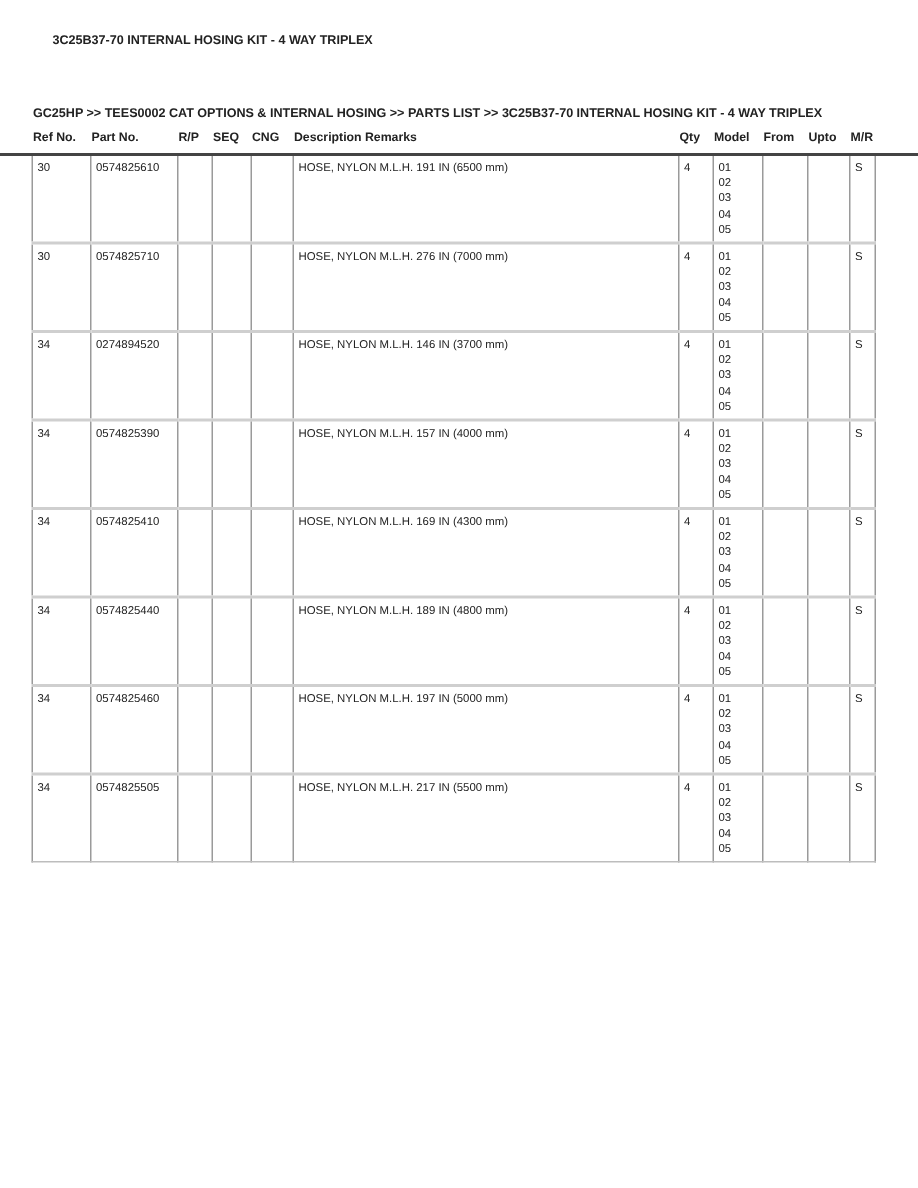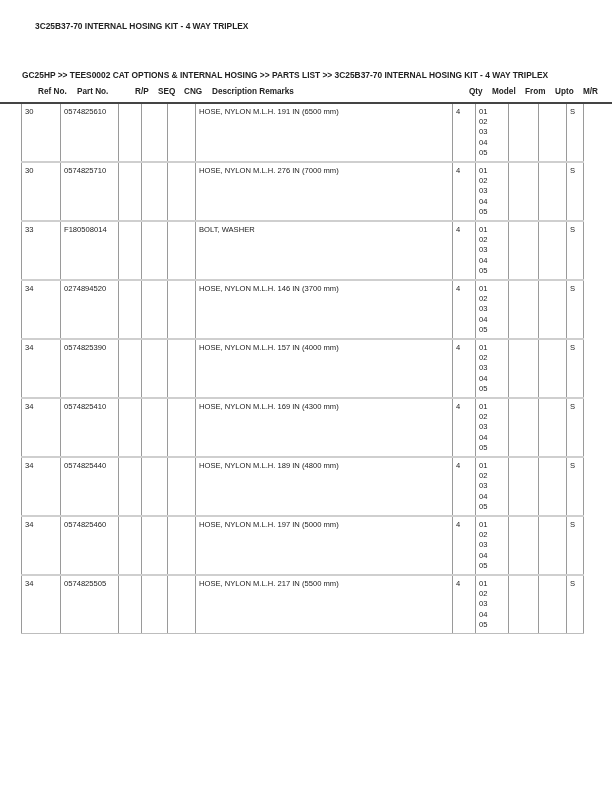--- a/index.html
+++ b/index.html
@@ -1,20 +1,20 @@
 <!DOCTYPE html>
 <html><head>
 <meta charset="utf-8">
 <style>
   html, body { margin: 0; padding: 0; background: #ffffff; }
   body { width: 612px; height: 792px; position: relative; overflow: hidden;
          font-family: "Liberation Sans", sans-serif; color: #222; }
   .title { position: absolute; left: 22px; top: 21px; font-size: 8.4px; font-weight: bold; letter-spacing: 0; margin-left: 13px; }
   .breadcrumb { position: absolute; left: 22px; top: 42px; font-size: 8.4px; font-weight: bold; white-space: nowrap; margin-top: 28px; }
-  .hdr { position: absolute; top: 87px; left: 16px; width: 488px; height: 12px; font-size: 8.2px; font-weight: bold; }
+  .hdr { position: absolute; top: 87px; left: 0; width: 488px; height: 12px; font-size: 8.2px; font-weight: bold; }
   .hdr span { position: absolute; top: 0; white-space: nowrap; }
   .rule { position: absolute; left: 0; top: 102px; width: 612px; height: 2px; background: #444; }
   table { position: absolute; left: 21px; top: 104px; border-collapse: collapse; table-layout: fixed; font-size: 7.6px; }
   td { border-left: 1px solid #9a9a9a; border-right: 1px solid #9a9a9a; border-bottom: 2px solid #cfcfcf;
        vertical-align: top; padding: 3px 3px 0 3px; height: 54px; line-height: 10.2px; overflow: hidden; }
   tr:last-child td { border-bottom: 1px solid #bdbdbd; }
   .models span { display: block; }
 </style>
 </head>
 <body>
@@ -84,39 +84,20 @@
           <span>02</span>
           <span>03</span>
           <span>04</span>
           <span>05</span>
         </td>
         <td></td>
         <td></td>
         <td>S</td>
       </tr>
       <tr>
-        <td>33</td>
-        <td>F180508014</td>
-        <td></td>
-        <td></td>
-        <td></td>
-        <td>BOLT, WASHER</td>
-        <td>4</td>
-        <td class="models">
-          <span>01</span>
-          <span>02</span>
-          <span>03</span>
-          <span>04</span>
-          <span>05</span>
-        </td>
-        <td></td>
-        <td></td>
-        <td>S</td>
-      </tr>
-      <tr>
         <td>34</td>
         <td>0274894520</td>
         <td></td>
         <td></td>
         <td></td>
         <td>HOSE, NYLON M.L.H. 146 IN (3700 mm)</td>
         <td>4</td>
         <td class="models">
           <span>01</span>
           <span>02</span>

